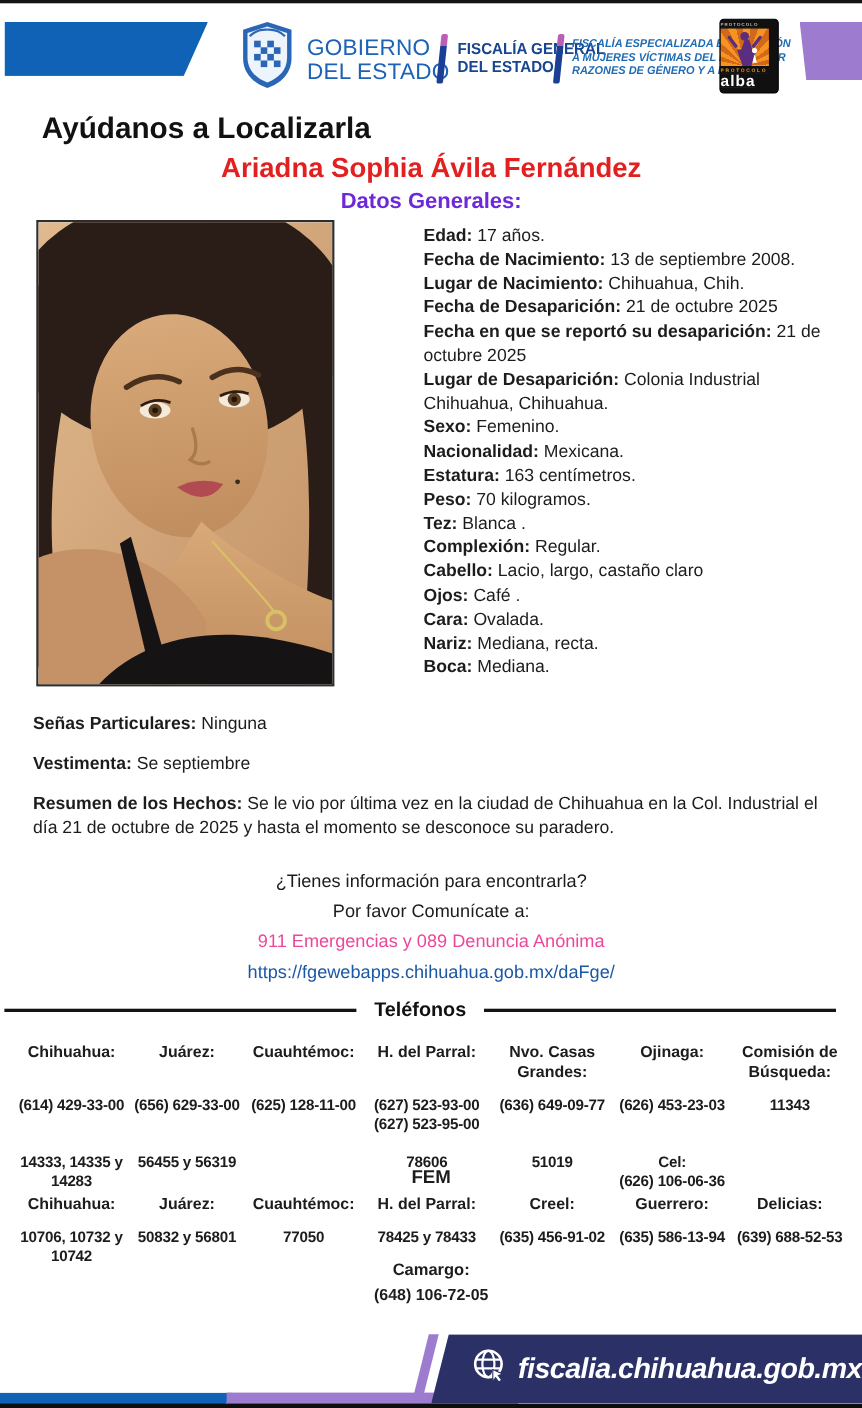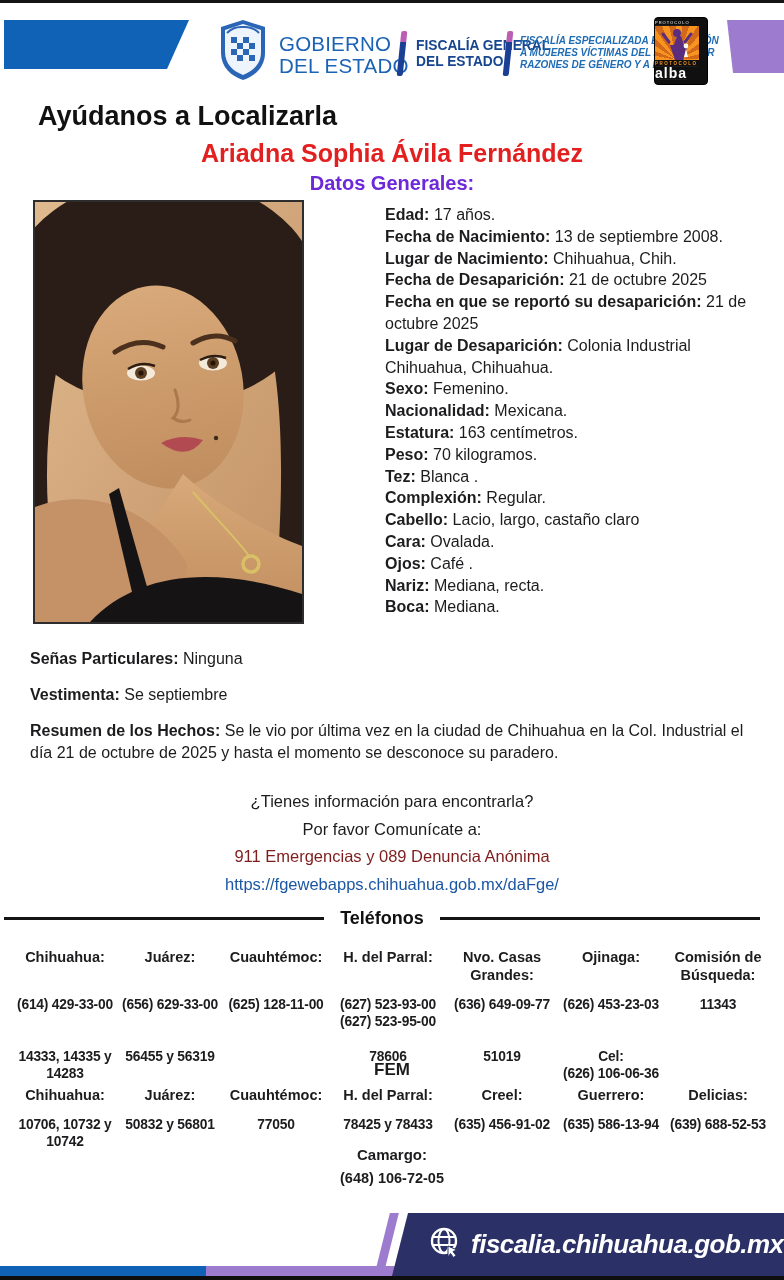--- a/index.html
+++ b/index.html
@@ -50,21 +50,21 @@
   .field b{font-weight:700;}
 
   
   .note{left:30px;width:728px;font-size:16px;line-height:22px;}
   .note-0{top:648px;}
   .note-1{top:684px;}
   .note-2{top:720px;}
 
   
   .contact{left:0;top:788px;width:784px;text-align:center;font-size:16.5px;font-weight:400;line-height:27.5px;}
-  .contact .red{color:#7f1d1d;}
+  .contact .red{color:#ec4899;}
   .contact .blue{color:#1c57a5;}
 
   
   .tel-title-row{left:4px;top:908px;width:756px;display:flex;align-items:center;gap:16px;}
   .rule{flex:1;height:3px;background:#141414;}
   .tel-title{font-size:18px;font-weight:800;color:#111;}
   .grid7{left:12px;width:760px;display:grid;grid-template-columns:106px 104px 108px 116px 112px 106px 108px;}
   .tel-grid{top:948px;}
   .cell{text-align:center;padding:0 3px;}
   .th{font-size:14.5px;font-weight:800;line-height:18px;min-height:44px;}
@@ -202,22 +202,22 @@
     <div class="field"><b>Fecha de Desaparición:</b> <span>21 de octubre 2025</span></div>
     <div class="field"><b>Fecha en que se reportó su desaparición:</b> <span>21 de octubre 2025</span></div>
     <div class="field"><b>Lugar de Desaparición:</b> <span>Colonia Industrial Chihuahua, Chihuahua.</span></div>
     <div class="field"><b>Sexo:</b> <span>Femenino.</span></div>
     <div class="field"><b>Nacionalidad:</b> <span>Mexicana.</span></div>
     <div class="field"><b>Estatura:</b> <span>163 centímetros.</span></div>
     <div class="field"><b>Peso:</b> <span>70 kilogramos.</span></div>
     <div class="field"><b>Tez:</b> <span>Blanca .</span></div>
     <div class="field"><b>Complexión:</b> <span>Regular.</span></div>
     <div class="field"><b>Cabello:</b> <span>Lacio, largo, castaño claro</span></div>
+    <div class="field"><b>Ojos:</b> <span>Café .</span></div>
     <div class="field"><b>Cara:</b> <span>Ovalada.</span></div>
-    <div class="field"><b>Ojos:</b> <span>Café .</span></div>
     <div class="field"><b>Nariz:</b> <span>Mediana, recta.</span></div>
     <div class="field"><b>Boca:</b> <span>Mediana.</span></div>
   </div>
 
   <div class="abs note note-0"><b>Señas Particulares:</b> <span>Ninguna</span></div>
   <div class="abs note note-1"><b>Vestimenta:</b> <span>Se septiembre</span></div>
   <div class="abs note note-2"><b>Resumen de los Hechos:</b> <span>Se le vio por última vez en la ciudad de Chihuahua en la Col. Industrial el día 21 de octubre de 2025 y hasta el momento se desconoce su paradero.</span></div>
 
   <div class="abs contact">
     <div>¿Tienes información para encontrarla?</div>

